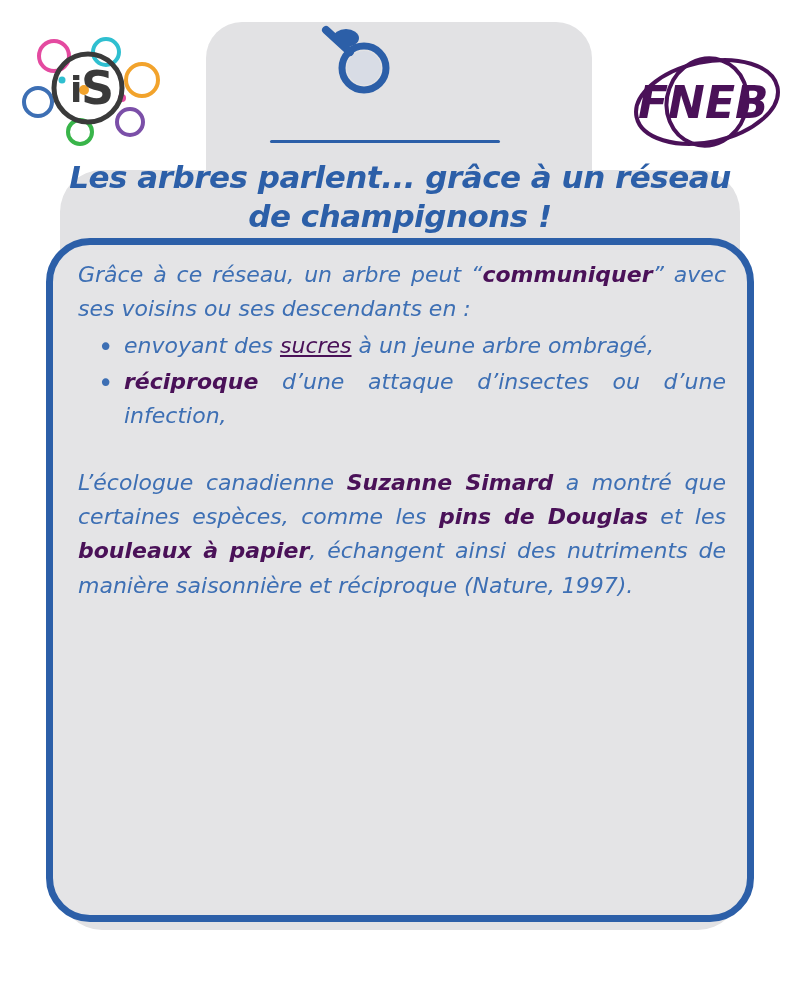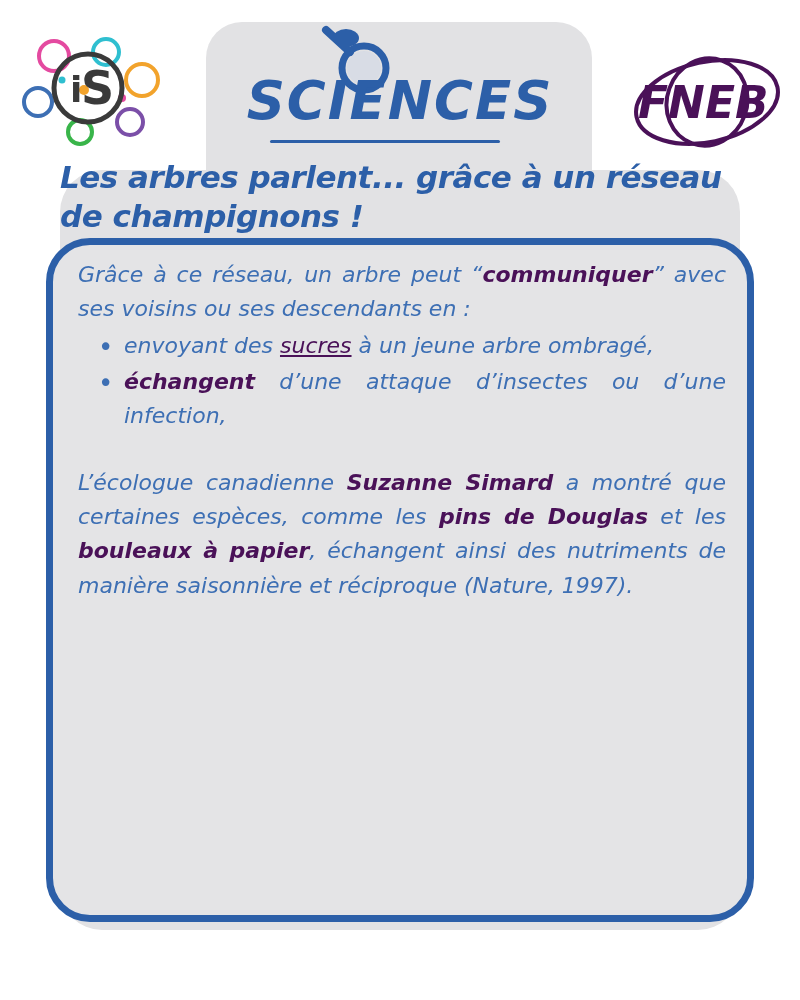--- a/index.html
+++ b/index.html
@@ -78,20 +78,21 @@
     height: 3px;
     background: #2c5fa8;
     border-radius: 2px;
   }
 
   .subtitle {
     position: absolute;
     left: 60px;
     top: 158px;
     width: 680px;
+    text-align: center;
     font-family: "DejaVu Sans", sans-serif;
     font-weight: bold;
     font-style: italic;
     font-size: 31px;
     line-height: 1.25;
     color: #2c5fa8;
     letter-spacing: -0.5px;
   }
 
   
@@ -187,21 +188,20 @@
 
   <div class="magnifier">
     <svg width="92" height="82" viewBox="0 0 92 82" xmlns="http://www.w3.org/2000/svg">
       <ellipse cx="40" cy="14" rx="13" ry="9" fill="#2c5fa8"></ellipse>
       <circle cx="58" cy="44" r="22" fill="none" stroke="#2c5fa8" stroke-width="7"></circle>
       <circle cx="58" cy="44" r="17" fill="#cfd7e6" opacity="0.55"></circle>
       <line x1="44" y1="28" x2="20" y2="6" stroke="#2c5fa8" stroke-width="8" stroke-linecap="round"></line>
     </svg>
   </div>
 
-  <div class="sciences-title">SCIENCES</div>
   <div class="title-rule"></div>
 
   <div class="fneb-logo">
     <svg width="170" height="100" viewBox="0 0 170 100" xmlns="http://www.w3.org/2000/svg">
       <ellipse cx="85" cy="50" rx="72" ry="40" fill="none" stroke="#4a1158" stroke-width="4" transform="rotate(-12 85 50)"></ellipse>
       <ellipse cx="85" cy="50" rx="40" ry="44" fill="none" stroke="#4a1158" stroke-width="4" transform="rotate(20 85 50)"></ellipse>
       <text x="16" y="66" font-family="DejaVu Sans, sans-serif" font-size="44" font-weight="bold" font-style="italic" fill="#4a1158">FNEB</text>
     </svg>
   </div>
 
@@ -214,21 +214,21 @@
 
   <p class="para-intro">
     <span>Grâce à ce réseau, un arbre peut “</span><span class="hl">communiquer</span><span>” avec ses voisins ou ses descendants en :</span>
   </p>
 
   <ul class="bullets">
     <li>
       <span>envoyant des </span><span class="hl-u">sucres</span><span> à un jeune arbre ombragé,</span>
     </li>
     <li>
-      <span></span><span class="hl">échangent</span><span> d’une attaque d’insectes ou d’une infection,</span>
+      <span></span><span class="hl">réciproque</span><span> d’une attaque d’insectes ou d’une infection,</span>
     </li>
   </ul>
 
   <div class="para-gap"></div>
 
   <p class="para-second">
     <span>L’écologue canadienne </span><span class="hl">Suzanne Simard</span><span> a montré que certaines espèces, comme les </span><span class="hl">pins de Douglas</span><span> et les </span><span class="hl">bouleaux à papier</span><span>, échangent ainsi des nutriments de manière saisonnière et réciproque (Nature, 1997).</span>
   </p>
 </div>
 

